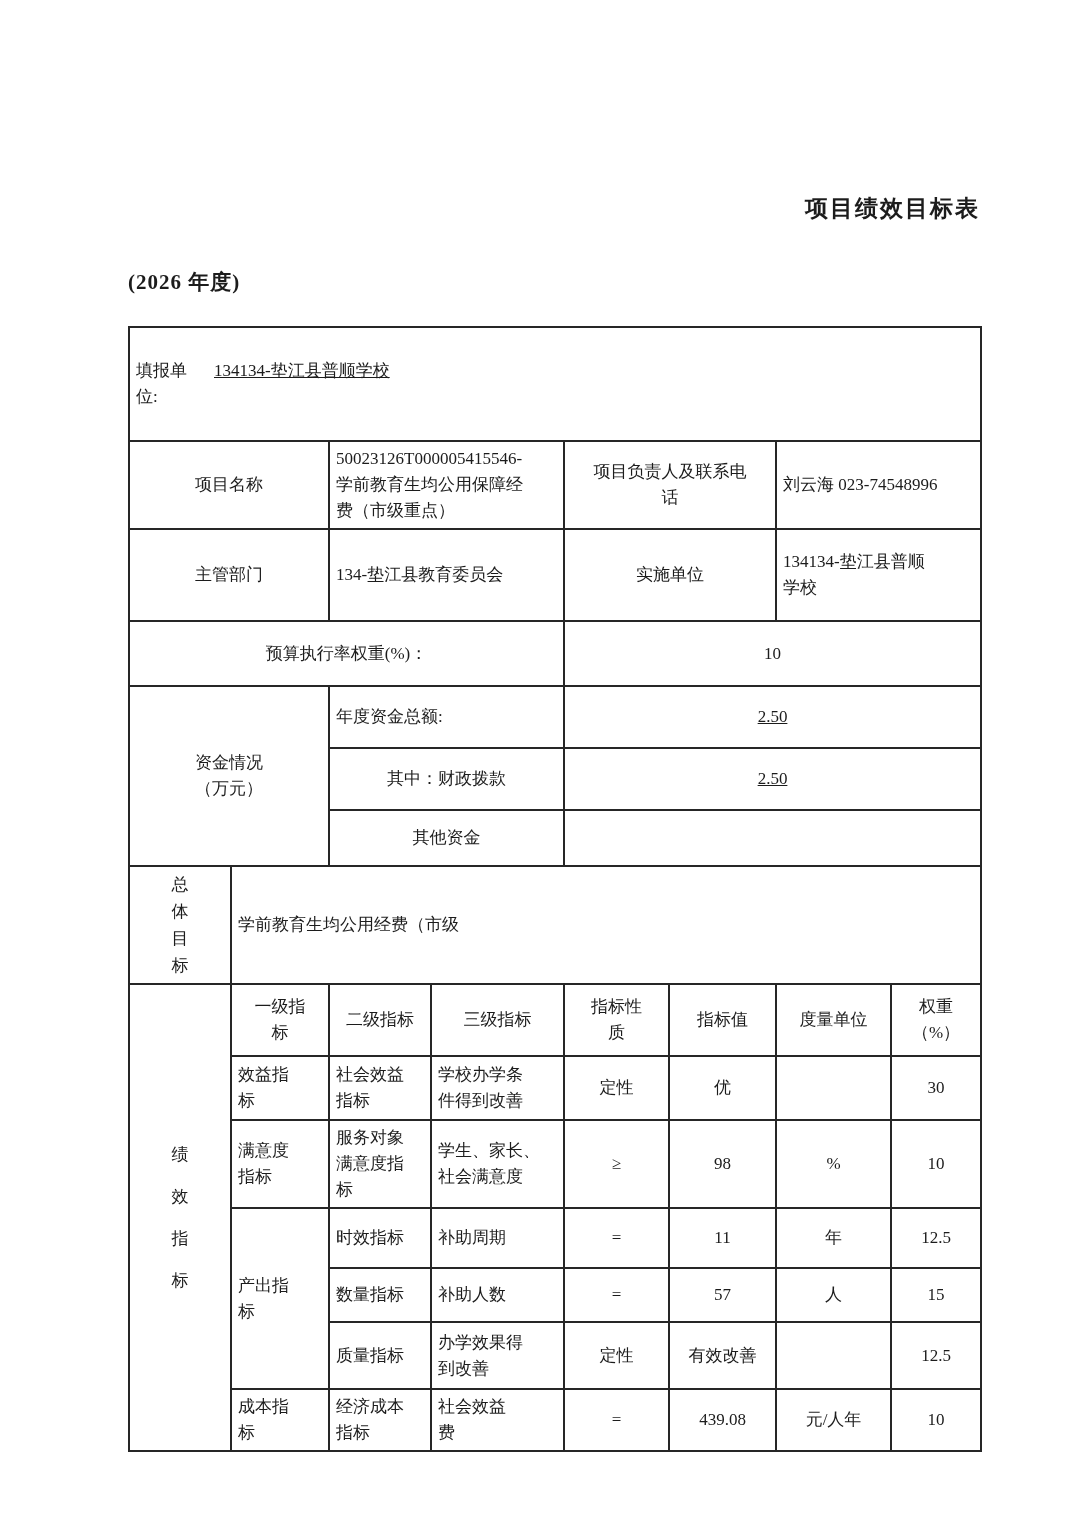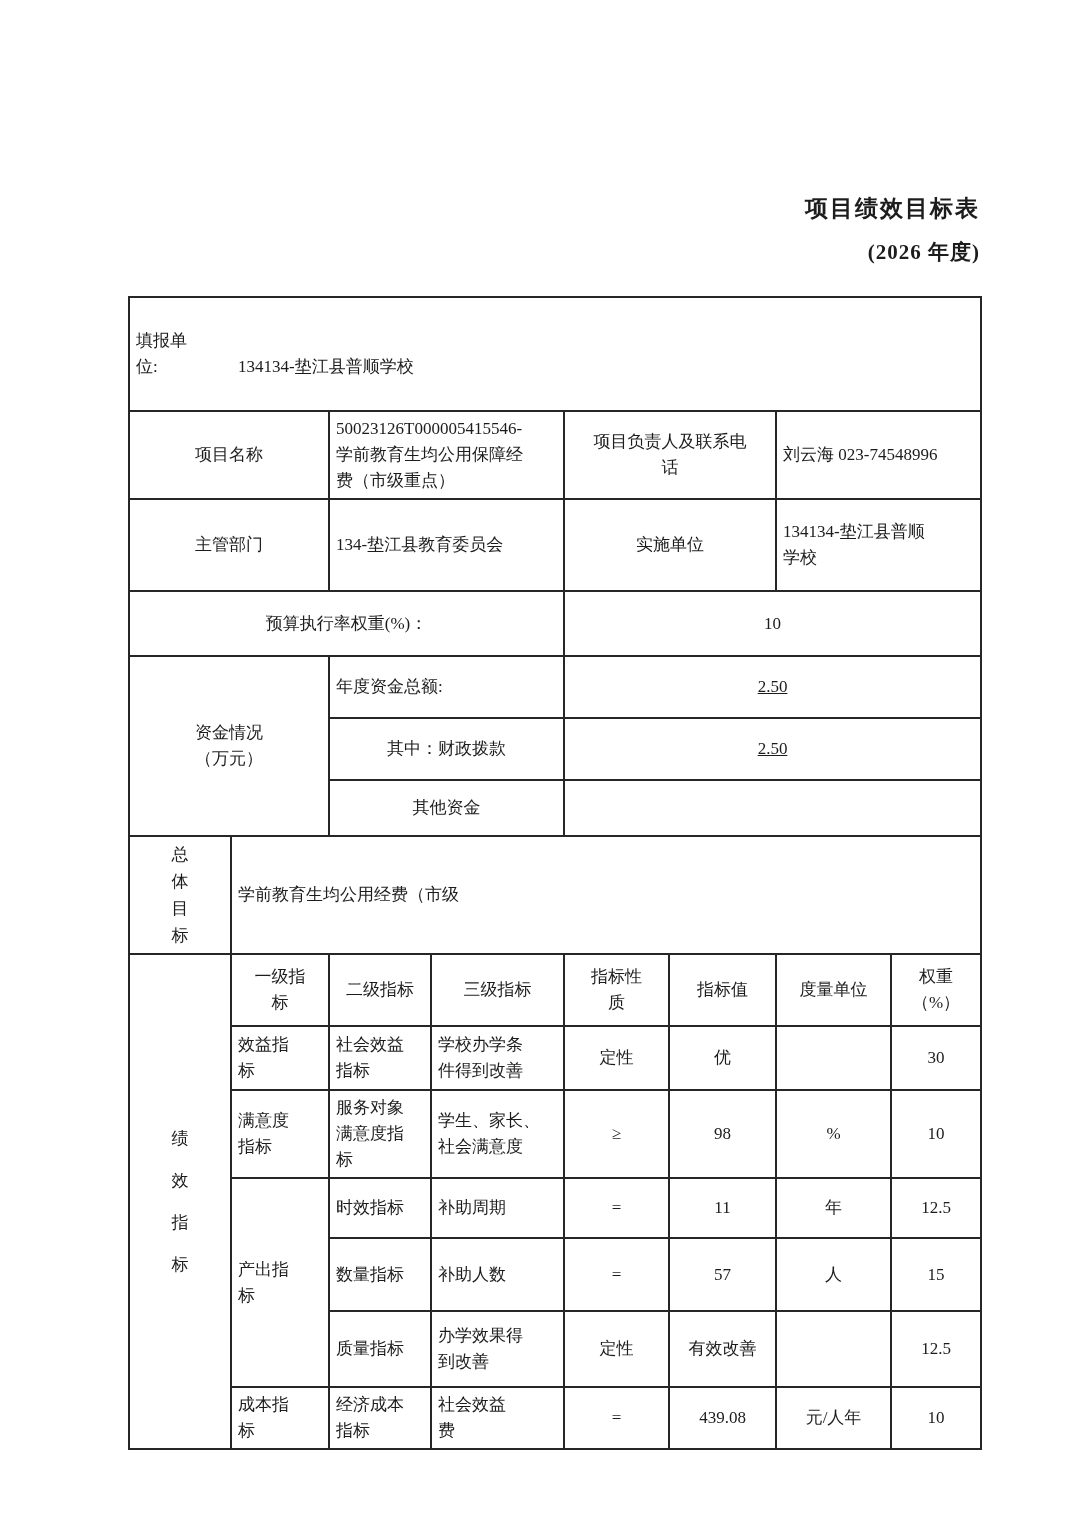--- a/index.html
+++ b/index.html
@@ -16,25 +16,25 @@
     width: 852px;
   }
   .title {
     text-align: right;
     font-size: 23px;
     font-weight: bold;
     letter-spacing: 2px;
     line-height: 26px;
   }
   .subtitle {
-    text-align: right;
+    text-align: left;
     font-size: 21px;
     font-weight: bold;
     letter-spacing: 1px;
-    margin-top: 16px;
+    margin-top: 46px;
     line-height: 28px;
   }
   table.grid {
     margin-top: 30px;
     border-collapse: collapse;
     table-layout: fixed;
     width: 852px;
   }
   table.grid td, table.grid th {
     border: 2px solid #262626;
@@ -45,25 +45,25 @@
     white-space: pre-line;
     padding: 4px 6px;
   }
   .c { text-align: center; }
   .l { text-align: left; padding-left: 9px; padding-right: 8px; }
   .r { text-align: center; padding-right: 15px; text-decoration: underline; }
   
   .h65 { height: 65px; } .h85 { height: 85px; } .h80 { height: 92px; }
   .h62 { height: 62px; } .h56 { height: 56px; padding-left: 48px; } .h112 { height: 112px; }
   .h72 { height: 72px; } .h64 { height: 64px; margin-left: 12px; } .h86 { height: 86px; margin-top: 46px; }
-  .h60 { height: 60px; } .h57 { height: 73px; } .h67 { height: 76px; }
+  .h60 { height: 60px; } .h57 { height: 54px; } .h67 { height: 67px; }
   
-  .rrow { display: flex; align-items: flex-end; gap: 24px; }
+  .rrow { display: flex; align-items: flex-start; }
   .rlabel { width: 64px; flex: 0 0 64px; }
-  .rvalue { margin-left: 14px; }
+  .rvalue { margin-left: 14px; text-decoration: underline; }
   
   .vert { text-align: center; }
   .vert.goal { line-height: 27px; }
   .vert.perf { line-height: 42px; }
 </style>
 </head>
 <body>
 
 <div class="doc">
   <div class="title">项目绩效目标表</div>

